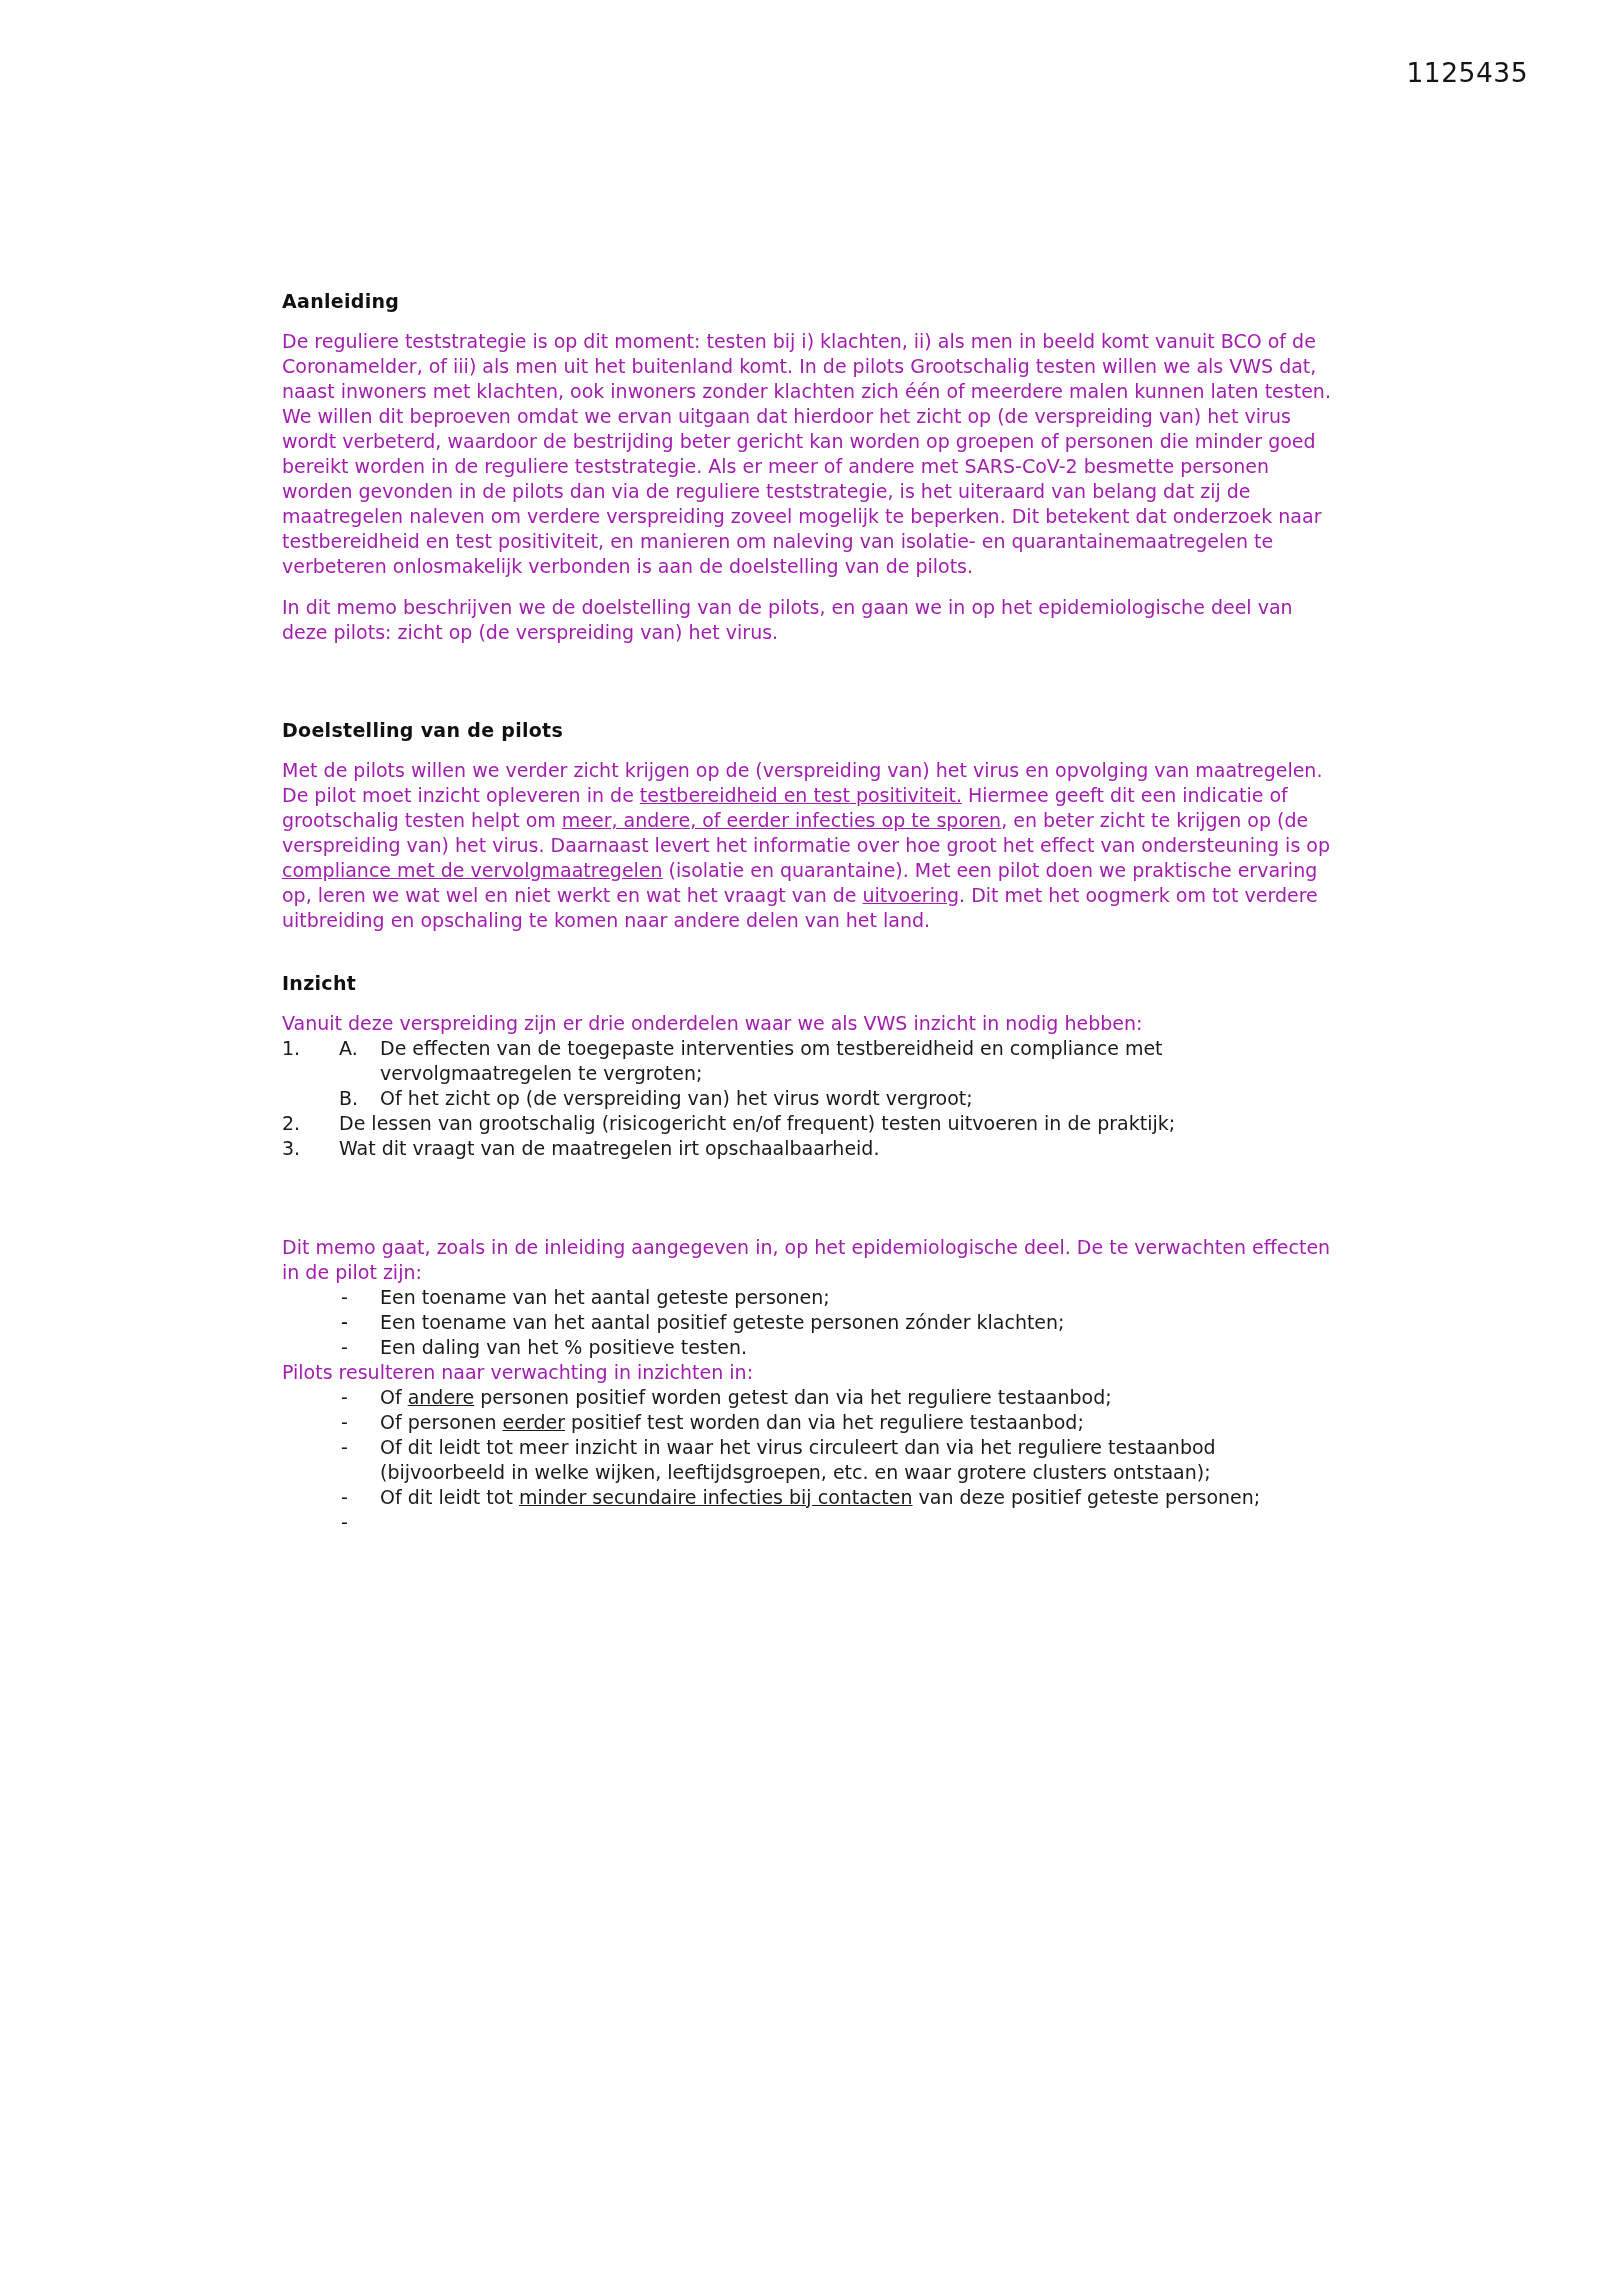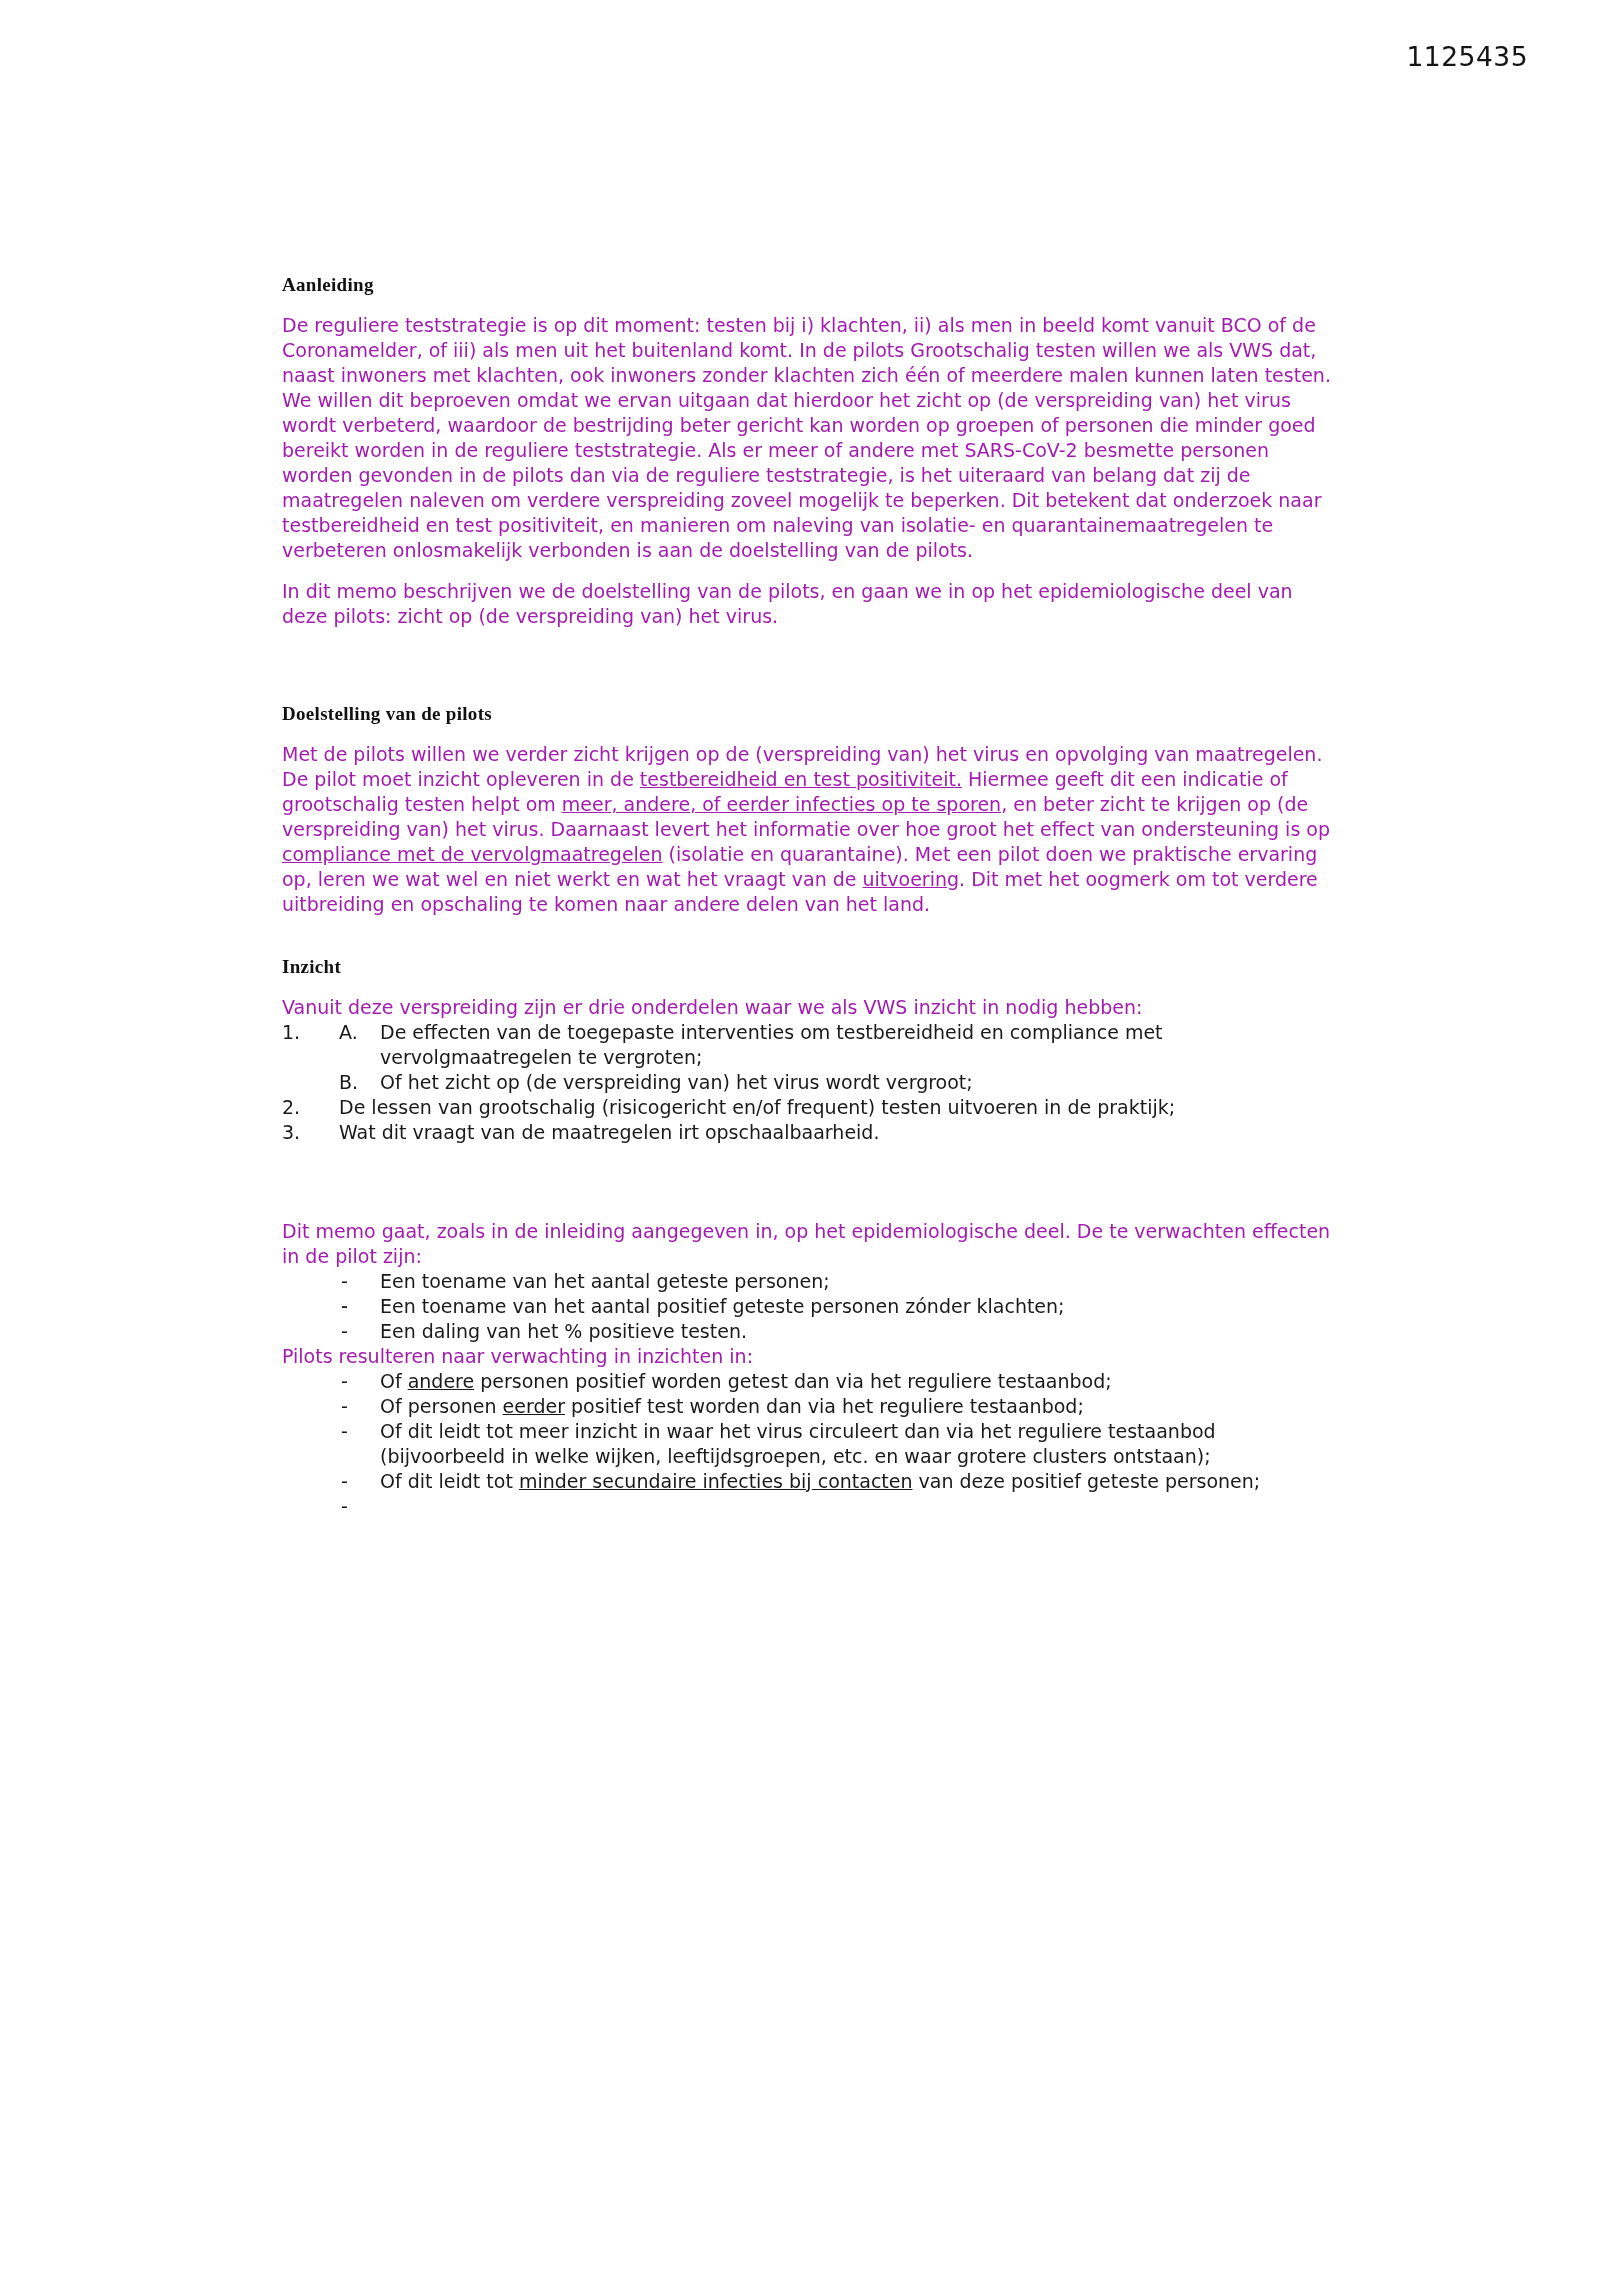--- a/index.html
+++ b/index.html
@@ -10,21 +10,21 @@
   body {
     width: 1621px;
     height: 2292px;
     font-family: "DejaVu Sans", sans-serif;
     color: #1a1a1a;
     position: relative;
     overflow: hidden;
   }
   .page {
     position: absolute;
-    top: 0; left: 0;
+    top: 16px; left: 0;
     width: 1621px;
     height: 1896px;
     background: #fff;
   }
   .doc-id {
     position: absolute;
     top: 41px;
     right: 93px;
     font-size: 26.5px;
     letter-spacing: 0.5px;
@@ -35,21 +35,20 @@
     top: 274px;
     left: 282px;
     width: 1059px;
   }
   h2.heading {
     font-size: 19px;
     font-weight: bold;
     margin: 0 0 16.7px 0;
     letter-spacing: 0.3px;
     color: #111;
-    font-family: Liberation Serif, serif;
   }
   p.para {
     font-size: 19px;
     line-height: 25px;
     margin: 0 0 16.7px 0;
     text-align: left;
     color: #a21caf;
   }
   .section {
     margin-bottom: 39px;

